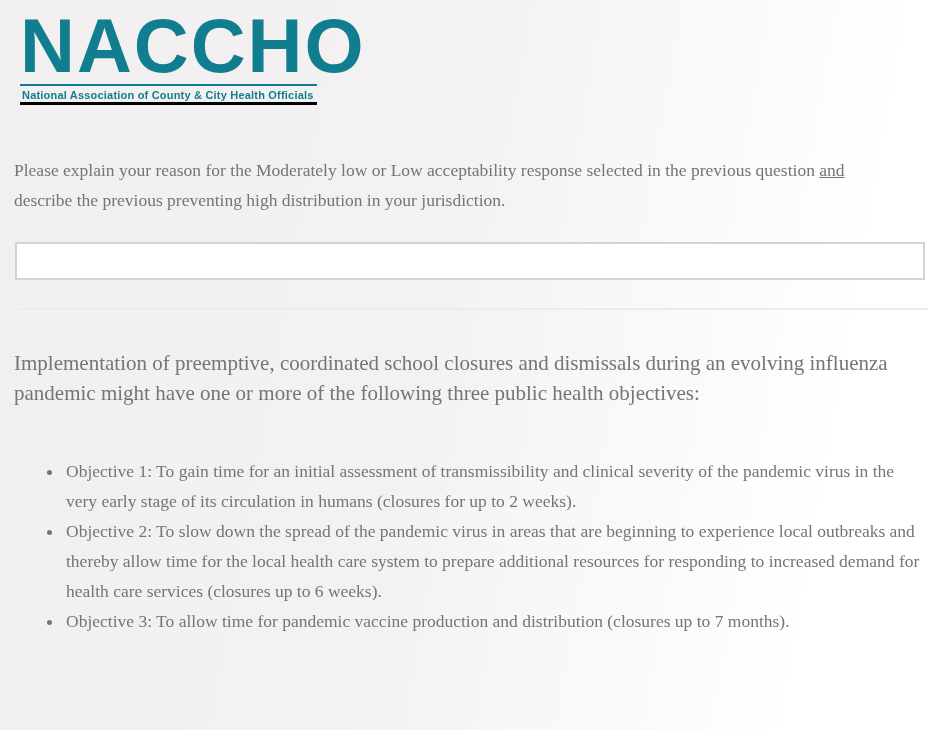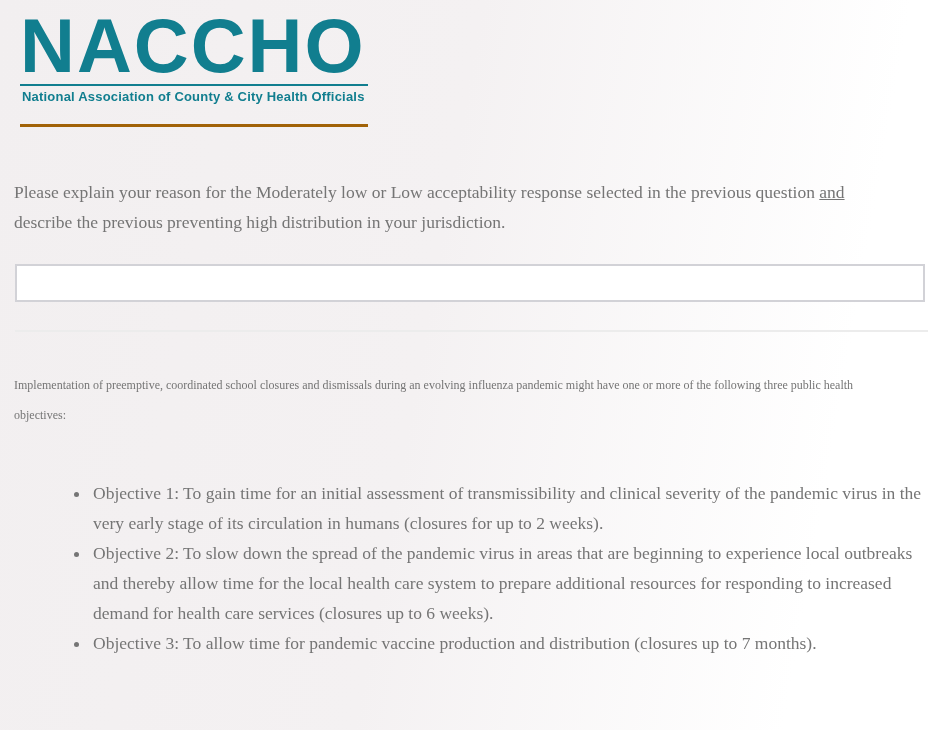--- a/index.html
+++ b/index.html
@@ -22,26 +22,26 @@
     font-family: "Liberation Sans", sans-serif;
     font-weight: 700;
     font-size: 76px;
     line-height: 0.94;
     letter-spacing: 2px;
     color: #117e8f;
   }
   .logo-tagline {
     display: inline-block;
     margin-top: 3px;
-    padding: 3px 3px 20px 2px;
+    padding: 3px 3px 1px 2px;
     border-top: 2px solid #117e8f;
-    border-bottom: 3px solid #a16207;
+    border-bottom: 3px solid #000000;
     font-family: "Liberation Sans", sans-serif;
     font-weight: 700;
-    font-size: 13px;
+    font-size: 11px;
     letter-spacing: 0.2px;
     color: #117e8f;
   }
 
   
   .question {
     margin: 50px 20px 0 14px;
     max-width: 885px;
     font-size: 17.5px;
     line-height: 30px;
@@ -78,35 +78,34 @@
   .section-heading {
     margin: 44px 0 0 14px;
     font-size: 19px;
     font-weight: 700;
     text-decoration: underline;
     color: #6e6e6e;
   }
   .section-intro {
     margin: 38px 20px 0 14px;
     max-width: 880px;
-    font-size: 12px;
+    font-size: 21px;
     line-height: 30px;
     color: #757575;
   }
   .objectives {
     margin: 48px 0 0 0;
     padding: 0 18px 0 64px;
     list-style: disc outside;
   }
   .objectives li {
     font-size: 17.5px;
     line-height: 30px;
     color: #757575;
     padding-left: 2px;
-    margin-left: 27px;
   }
 </style>
 </head>
 <body>
 
 <div class="page">
 
   <header class="logo">
     <div class="logo-wordmark">NACCHO</div>
     <div>

